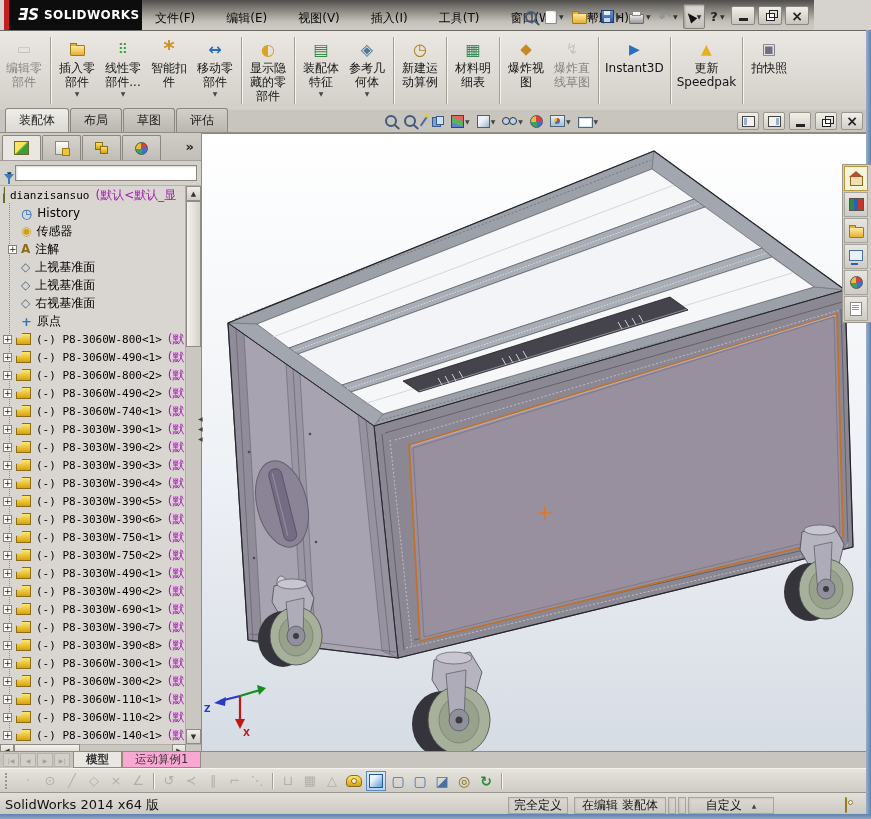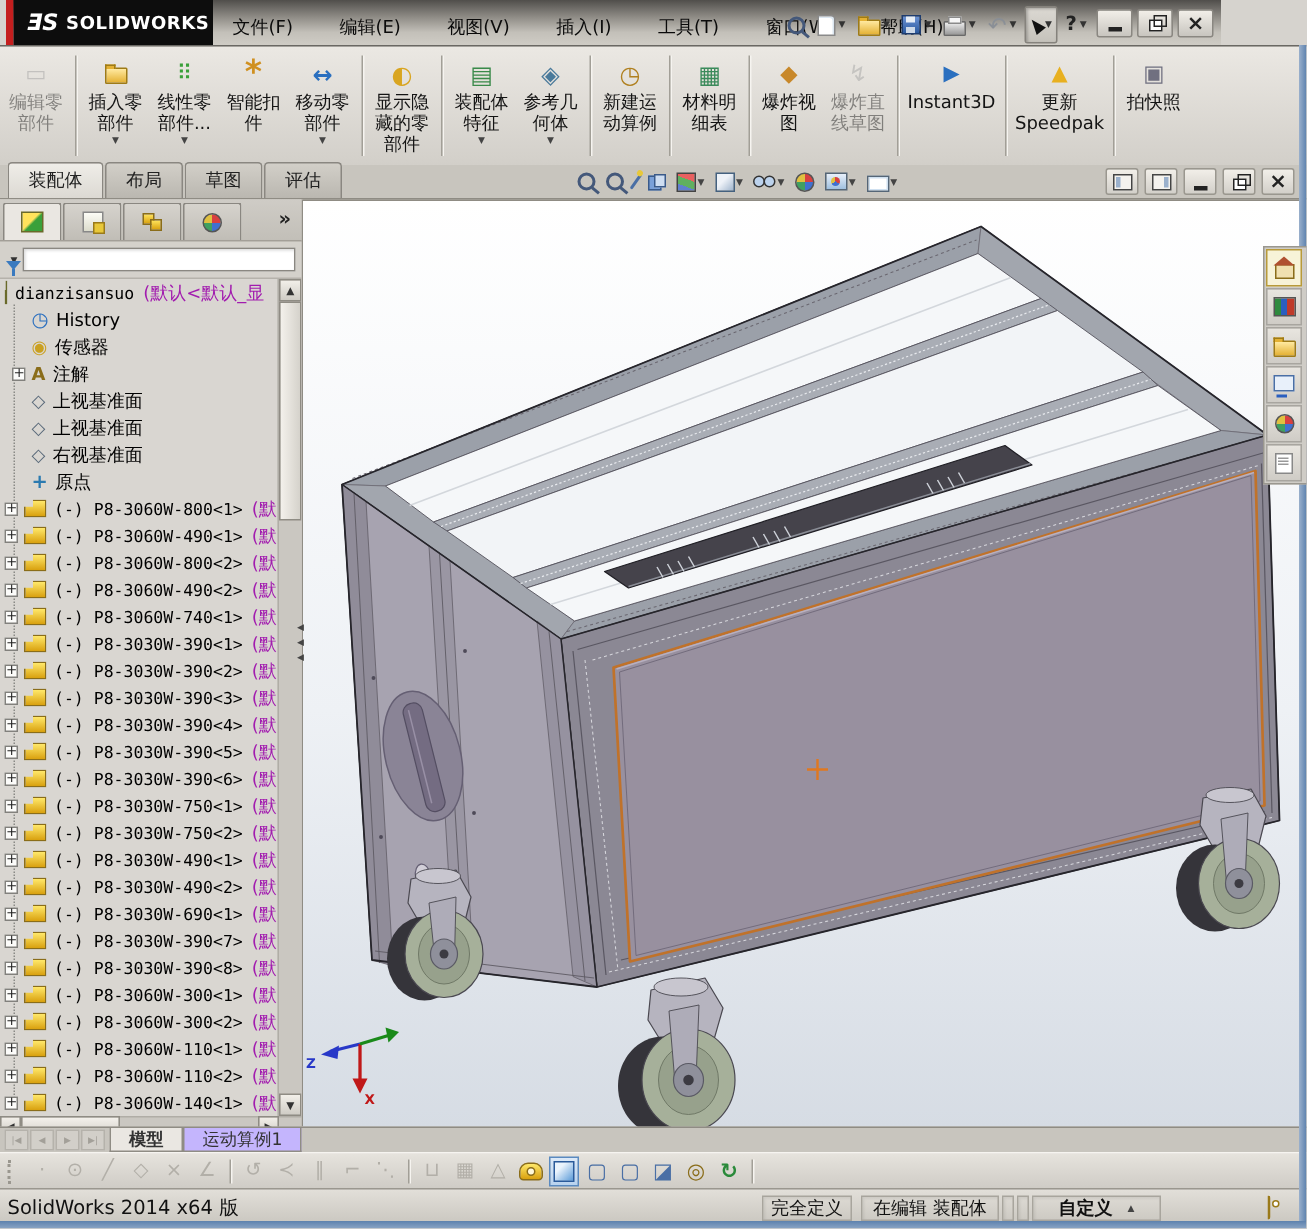--- a/index.html
+++ b/index.html
@@ -93,21 +93,21 @@
   .tpbtn{width:24px;height:25px;display:flex;align-items:center;justify-content:center;box-sizing:border-box;
     border:1px solid #a8a59f;background:linear-gradient(#e8e5df,#cfccc6)}
   .tpbtn.active{background:#f7f3d8;border-color:#b89a3a}
   
   .modeltabs{position:absolute;left:0;top:751px;width:871px;height:17px;background:#c8c5be;
     border-top:1px solid #8f8c84;display:flex;align-items:stretch;box-sizing:border-box}
   .mtnav{display:flex;align-items:center;gap:1px;padding:1px 3px}
   .mtnavbtn{width:14px;height:12px;font-size:6px;color:#a3a099;display:flex;align-items:center;
     justify-content:center;border:1px solid #b5b2ab;background:#d2cfc9}
   .mtab{padding:0 12px;font-size:11.5px;display:flex;align-items:center;border:1px solid #8f8c84;
-    border-top:none;background:#c4b5fd;color:#333}
+    border-top:none;background:#f9a8d4;color:#333}
   .mtab.active{background:#eae7e2;font-weight:bold}
   .sketchbar{position:absolute;left:0;top:768px;width:871px;height:24px;box-sizing:border-box;
     background:linear-gradient(#e6e3dd,#cfccc6);border-top:1px solid #f6f4f0;display:flex;align-items:center;padding-left:2px}
   .grip{width:3px;height:16px;border-left:2px dotted #9a978f;margin:0 7px 0 3px}
   .skit{width:20px;height:20px;display:flex;align-items:center;justify-content:center;margin:0 1px;box-sizing:border-box}
   .skit .g{color:#8f8d89;font-size:13px}
   .skit.disabled .g{color:#b2afa8}
   .skit.active{border:1px solid #5a8ac0;background:linear-gradient(#dce9f8,#b8d2ee)}
   .sksep{width:1px;height:16px;background:#a29f97;box-shadow:1px 0 0 #f6f4f0;margin:0 4px}
   .statusbar{position:absolute;left:0;top:792px;width:871px;height:22px;
@@ -867,18 +867,18 @@
       <span class=" g" style="color: rgb(138, 109, 26); font-size: 14px;">◎</span>
     </div>
     <div class="skit">
       <span class=" g" style="color: rgb(42, 138, 58); font-weight: bold; font-size: 14px;">↻</span>
     </div>
     <div class="sksep"></div>
   </div>
 
 <div class="statusbar">
   <span class="sbleft">SolidWorks 2014 x64 版</span>
-  <span id="sbsegs"><span class="sbseg" style="left: 508px; width: 60px;">完全定义</span><span class="sbseg" style="left: 574px; width: 92px;">在编辑 装配体</span><span class="sbseg" style="left: 668px; width: 8px;"></span><span class="sbseg" style="left: 678px; width: 8px;"></span><span class="sbseg" style="left: 688px; width: 86px; font-weight: bold;">自定义<span class="dd">▲</span></span></span>
+  <span id="sbsegs"><span class="sbseg" style="left: 508px; width: 60px;">完全定义</span><span class="sbseg" style="left: 574px; width: 92px;">在编辑 装配体</span><span class="sbseg" style="left: 668px; width: 8px;"></span><span class="sbseg" style="left: 678px; width: 8px;"></span><span class="sbseg" style="left: 688px; width: 86px;">自定义<span class="dd">▲</span></span></span>
   <span class="sbtag" id="sbtag"><span class="i-tag"></span></span>
 </div>
 
 <div class="bR"></div>
 <div class="bB"></div>
 
 </body></html>

